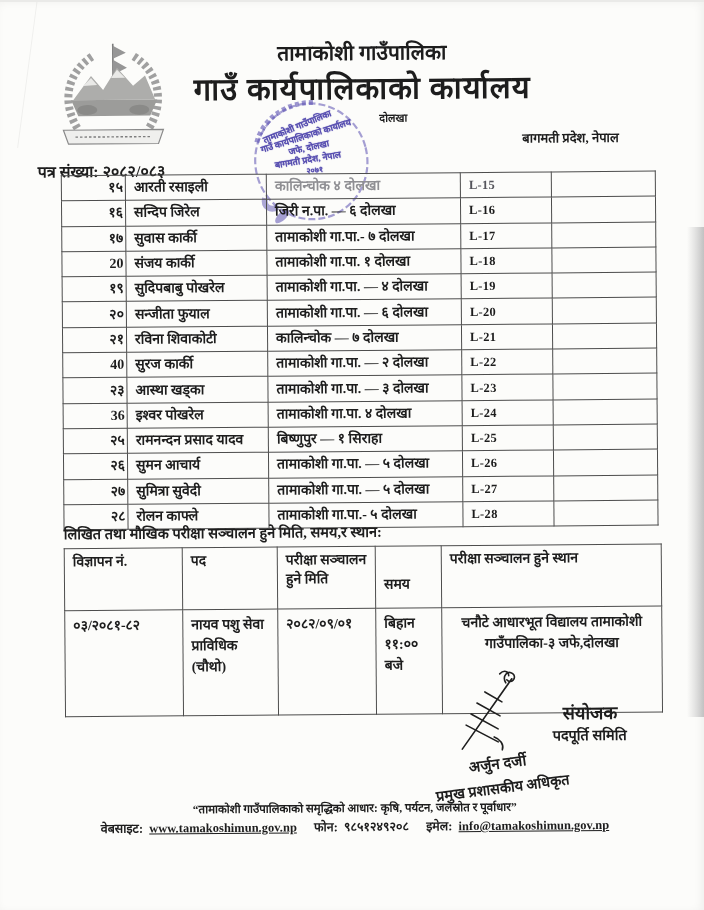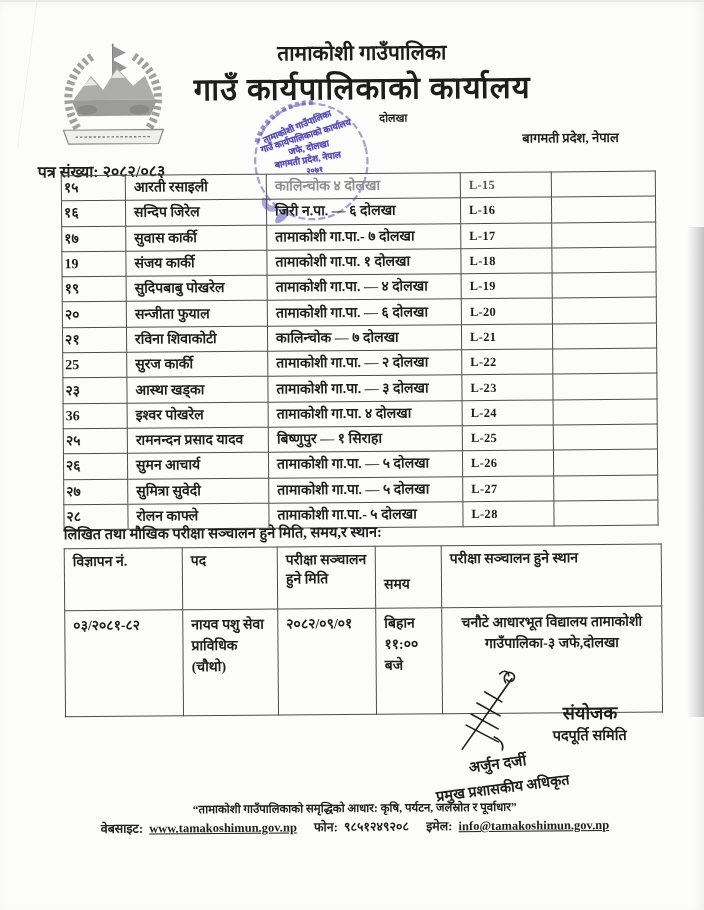--- a/index.html
+++ b/index.html
@@ -41,21 +41,21 @@
   .stamp-lines span:nth-child(1){transform:rotate(-8deg) translateX(-6px);}
   .stamp-lines span:nth-child(2){transform:rotate(-3deg);}
   .stamp-lines span:nth-child(3){transform:rotate(2deg);}
   .stamp-lines span:nth-child(4){transform:rotate(5deg) translateX(-4px);}
   .stamp-lines span:nth-child(5){transform:rotate(8deg);font-size:8px;}
   
   table{border-collapse:collapse;table-layout:fixed;}
   td,th{border:1px solid #4d4d4d;padding:1px 8px;font-weight:600;overflow:hidden;}
   .t1{top:171px;left:63px;width:594px;}
   .t1 td{height:22.3px;font-size:14px;line-height:16px;}
-  .t1 td.sn{text-align:left;padding:1px 2px;}
+  .t1 td.sn{text-align:right;padding:1px 2px;}
   .t1 td.roll{font-size:12.5px;font-family:"Liberation Serif",serif;letter-spacing:0.3px;}
   .t1 tr:first-child td.addr{color:#8f8f93;}
   .t1 tr:first-child td.roll{color:#55555c;}
   .sec-title{top:519px;left:63px;font-size:14.5px;font-weight:700;}
   .t2{top:544px;left:63px;width:597px;}
   .t2 th{height:44px;font-size:14px;text-align:left;vertical-align:top;padding-top:3px;line-height:19px;}
   .t2 th.bottom{vertical-align:bottom;padding-bottom:14px;}
   .t2 td{height:100px;font-size:14px;vertical-align:top;padding-top:4px;line-height:21px;}
   .t2 td.center{text-align:center;}
   
@@ -151,21 +151,21 @@
 
       <tr>
         <td class="sn">१७</td>
         <td>सुवास कार्की</td>
         <td class="addr">तामाकोशी गा.पा.- ७ दोलखा</td>
         <td class="roll">L-17</td>
         <td></td>
       </tr>
 
       <tr>
-        <td class="sn">19</td>
+        <td class="sn">20</td>
         <td>संजय कार्की</td>
         <td class="addr">तामाकोशी गा.पा. १ दोलखा</td>
         <td class="roll">L-18</td>
         <td></td>
       </tr>
 
       <tr>
         <td class="sn">१९</td>
         <td>सुदिपबाबु पोखरेल</td>
         <td class="addr">तामाकोशी गा.पा. — ४ दोलखा</td>
@@ -183,21 +183,21 @@
 
       <tr>
         <td class="sn">२१</td>
         <td>रविना शिवाकोटी</td>
         <td class="addr">कालिन्चोक — ७ दोलखा</td>
         <td class="roll">L-21</td>
         <td></td>
       </tr>
 
       <tr>
-        <td class="sn">25</td>
+        <td class="sn">40</td>
         <td>सुरज कार्की</td>
         <td class="addr">तामाकोशी गा.पा. — २ दोलखा</td>
         <td class="roll">L-22</td>
         <td></td>
       </tr>
 
       <tr>
         <td class="sn">२३</td>
         <td>आस्था खड्का</td>
         <td class="addr">तामाकोशी गा.पा. — ३ दोलखा</td>

